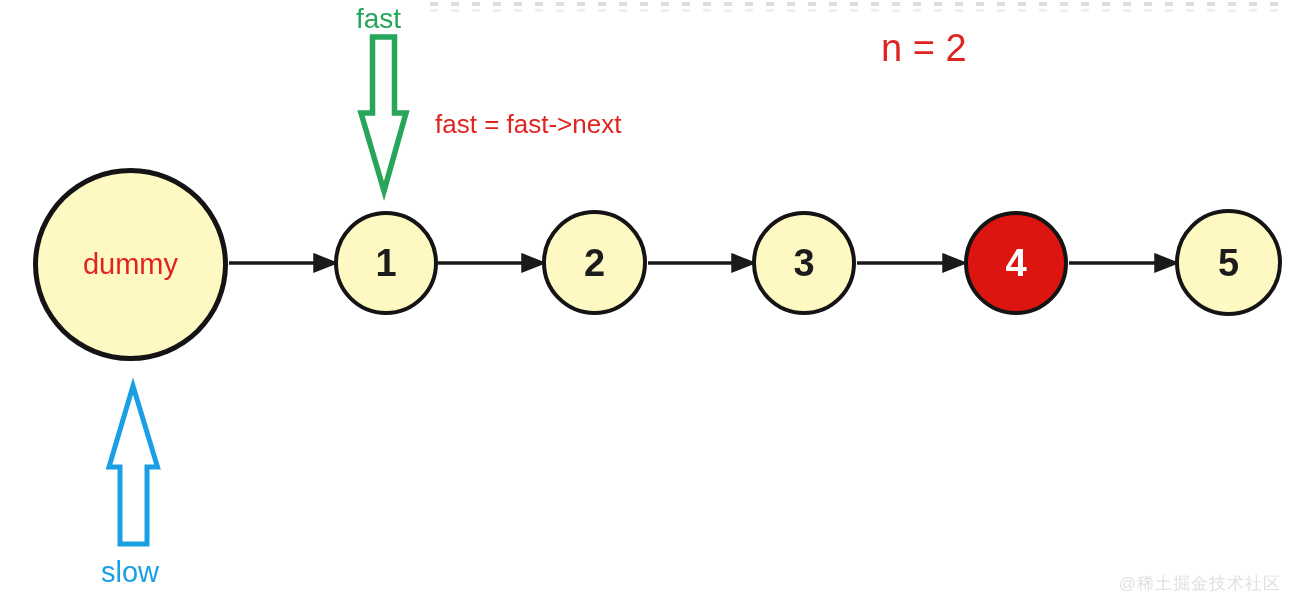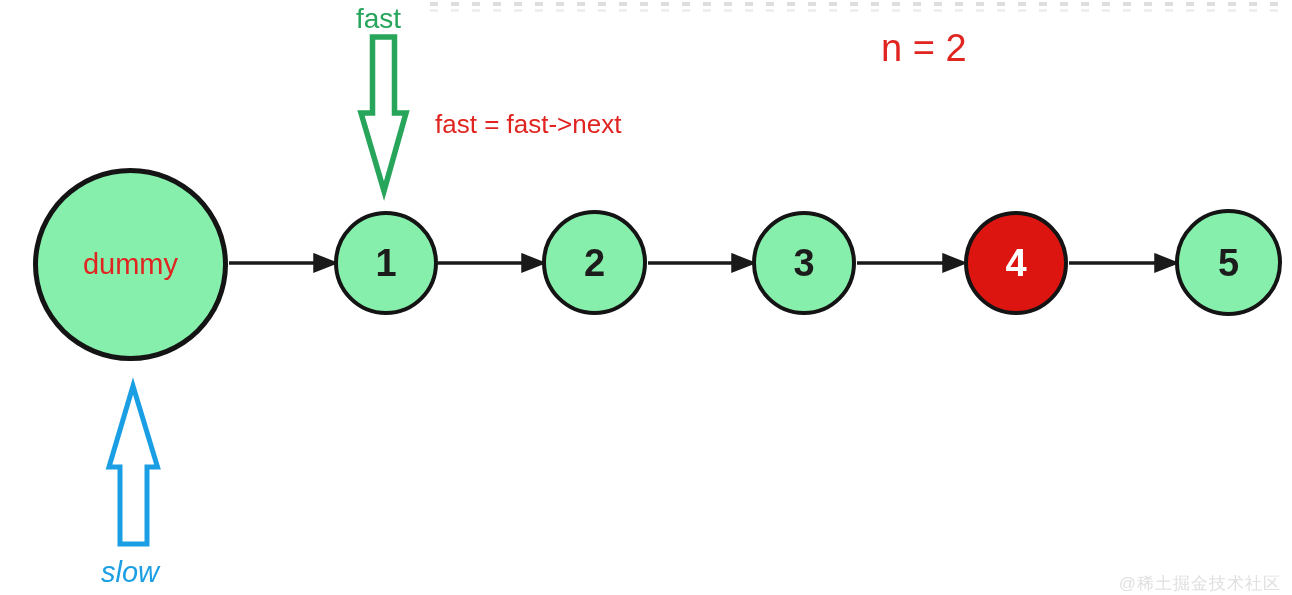--- a/index.html
+++ b/index.html
@@ -11,40 +11,40 @@
   .canvas{
     position:relative;width:1292px;height:595px;background:#ffffff;
     overflow:hidden;
   }
   
   .top-dots{position:absolute;left:430px;right:4px;top:2px;height:12px;}
   .top-dots .row1{height:4px;background:repeating-linear-gradient(90deg,#dedede 0 8px,transparent 8px 21px);}
   .top-dots .row2{margin-top:3px;height:3px;background:repeating-linear-gradient(90deg,#efefef 0 8px,transparent 8px 21px);}
 
   .node{
-    position:absolute;border-radius:50%;background:#86efac;border:4px solid var(--ink);
+    position:absolute;border-radius:50%;background:#fef9c3;border:4px solid var(--ink);
     display:flex;align-items:center;justify-content:center;box-sizing:border-box;
   }
   .node .num{font-size:38px;font-weight:bold;color:#1c1c1c;line-height:1;}
   .node-dummy{left:33px;top:168px;width:195px;height:193px;border-width:5px;}
   .node-dummy .num{font-size:29px;font-weight:normal;color:var(--red);}
   .node-1{left:334px;top:211px;width:104px;height:104px;}
   .node-2{left:542px;top:210px;width:105px;height:105px;}
   .node-3{left:752px;top:211px;width:104px;height:104px;}
   .node-4{left:964px;top:211px;width:104px;height:104px;background:var(--node_red);}
   .node-4 .num{color:#ffffff;}
   .node-5{left:1175px;top:209px;width:107px;height:107px;}
 
   .svg-layer{position:absolute;left:0;top:0;width:1292px;height:595px;pointer-events:none;}
 
   .lbl{position:absolute;line-height:1.15;white-space:nowrap;}
   .lbl-fast{left:356px;top:3px;font-size:28px;color:var(--green);}
   .lbl-op{left:435px;top:86px;font-size:26px;color:var(--red);margin-top:24px;}
   .lbl-n{left:881px;top:27px;font-size:38px;color:var(--red);}
-  .lbl-slow{left:101px;top:556px;font-size:29px;color:var(--blue);font-style:italic;}
+  .lbl-slow{left:101px;top:556px;font-size:29px;color:var(--blue);}
   .watermark{position:absolute;right:11px;bottom:0;font-size:17px;color:var(--wm);letter-spacing:1px;}
 </style>
 </head>
 <body>
 
 <div class="canvas">
 
   <div class="top-dots">
     <div class="row1"></div>
     <div class="row2"></div>

